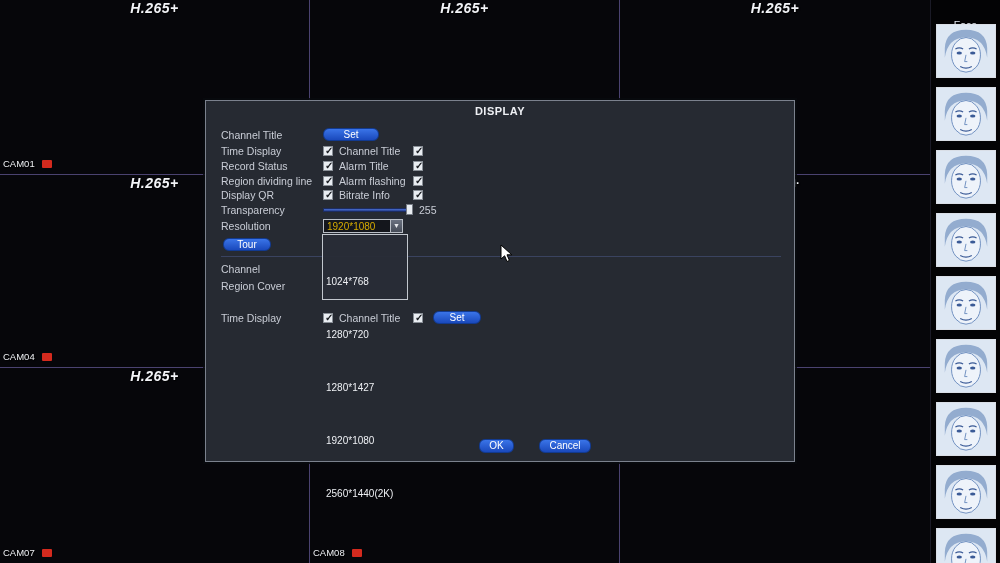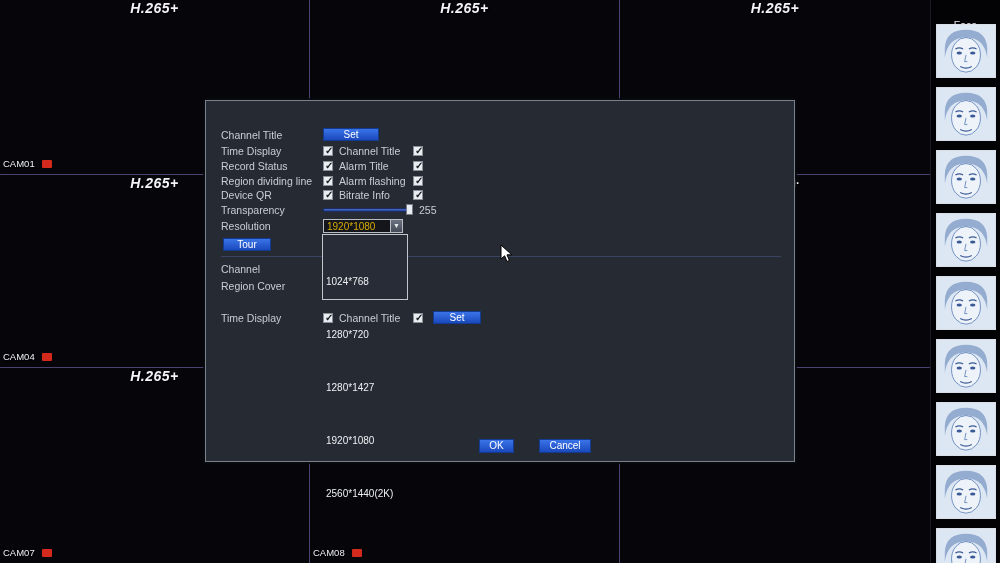--- a/index.html
+++ b/index.html
@@ -27,21 +27,21 @@
   .thumb { width:60px; height:54px; margin:0 auto 9px; border:1px solid #d9dee6;
            background:#dde7f3; overflow:hidden; }
 
   
   .dialog { position:absolute; left:205px; top:100px; width:590px; height:362px; background:#262a32;
             border:1px solid #7b818d; box-shadow:0 0 0 2px rgba(8,10,14,.85); z-index:10; font-size:10.5px; }
   .dlg-title { position:absolute; top:4px; left:0; right:0; text-align:center; color:#eef0f4;
                font-weight:bold; font-size:11px; letter-spacing:.5px; }
   .lbl { position:absolute; color:#c9cdd6; font-size:10.5px; white-space:nowrap; }
   .btn { position:absolute; background:linear-gradient(#3a74e8,#1a49bc); border:1px solid #123a90;
-         border-radius:0; color:#fff; font-size:10px; text-align:center; line-height:11px; cursor:default; }
+         border-radius:6px; color:#fff; font-size:10px; text-align:center; line-height:11px; cursor:default; }
   .cb { position:absolute; width:10px; height:10px; background:#e9edf2; border:1px solid #8a9098; }
   .cb.checked::after { content:"\2713"; position:absolute; left:1px; top:-2px; font-size:10px;
                        color:#14171c; font-weight:bold; }
   .slider-track { position:absolute; left:117px; top:107px; width:90px; height:4px;
                   background:linear-gradient(#4a6fd0,#27408f); border:1px solid #1c2c60; }
   .slider-handle { position:absolute; left:200px; top:103px; width:7px; height:11px;
                    background:#e9edf2; border:1px solid #777d86; }
   .combo { position:absolute; left:117px; top:118px; width:80px; height:14px; background:#14161c;
            border:1px solid #b9bec6; }
   .combo-value { position:absolute; left:3px; top:0px; color:#d4aa00; font-size:10px; line-height:13px; }
@@ -153,40 +153,41 @@
         </svg></div>
     <div class="thumb"><svg width="58" height="52" viewBox="0 0 60 54">
           <use href="#face-art"></use>
         </svg></div>
     <div class="thumb"><svg width="58" height="52" viewBox="0 0 60 54">
           <use href="#face-art"></use>
         </svg></div>
   </div>
 
   <div class="dialog">
+    <div class="dlg-title">DISPLAY</div>
 
     <span class="lbl" style="left:15px; top:28px">Channel Title</span>
     <div class="btn" style="left:117px; top:27px; width:56px; height:13px">Set</div>
 
     <span class="lbl" style="left:15px; top:44px">Time Display</span>
     <div class="cb checked" style="left:117px; top:45px"></div>
     <span class="lbl" style="left:133px; top:44px">Channel Title</span>
     <div class="cb checked" style="left:207px; top:45px"></div>
 
     <span class="lbl" style="left:15px; top:59px">Record Status</span>
     <div class="cb checked" style="left:117px; top:60px"></div>
     <span class="lbl" style="left:133px; top:59px">Alarm Title</span>
     <div class="cb checked" style="left:207px; top:60px"></div>
 
     <span class="lbl" style="left:15px; top:74px">Region dividing line</span>
     <div class="cb checked" style="left:117px; top:75px"></div>
     <span class="lbl" style="left:133px; top:74px">Alarm flashing</span>
     <div class="cb checked" style="left:207px; top:75px"></div>
 
-    <span class="lbl" style="left:15px; top:88px">Device QR</span>
+    <span class="lbl" style="left:15px; top:88px">Display QR</span>
     <div class="cb checked" style="left:117px; top:89px"></div>
     <span class="lbl" style="left:133px; top:88px">Bitrate Info</span>
     <div class="cb checked" style="left:207px; top:89px"></div>
 
     <span class="lbl" style="left:15px; top:103px">Transparency</span>
     <div class="slider-track"></div>
     <div class="slider-handle"></div>
     <span class="lbl" style="left:213px; top:103px">255</span>
 
     <span class="lbl" style="left:15px; top:119px">Resolution</span>

